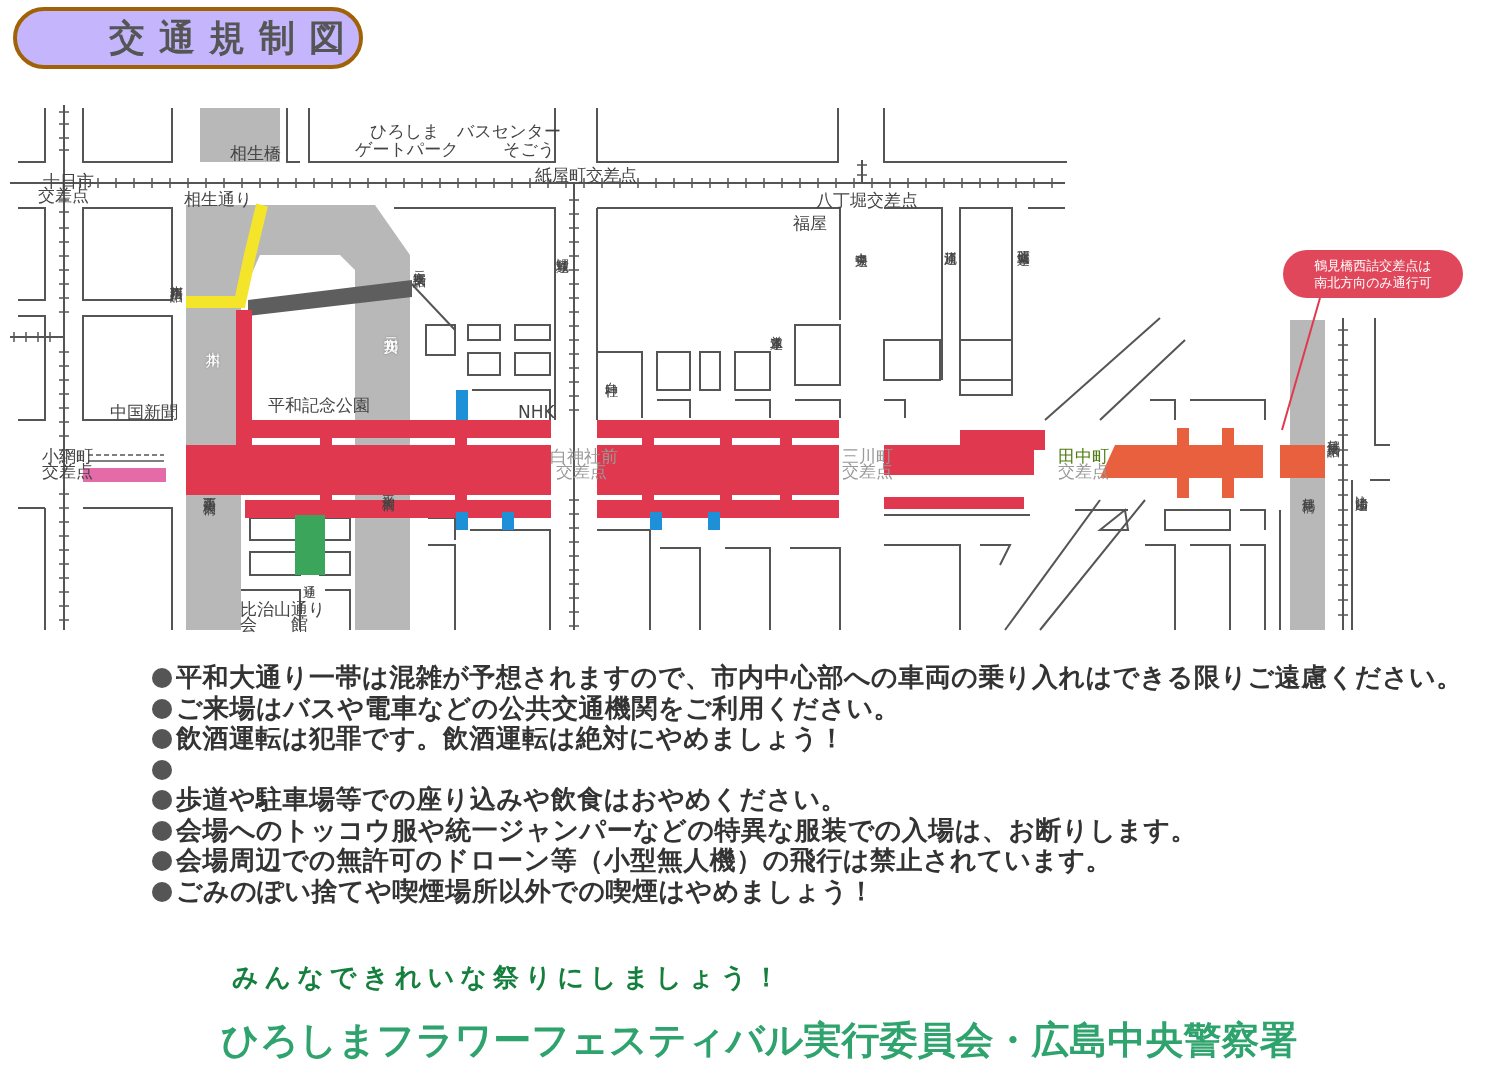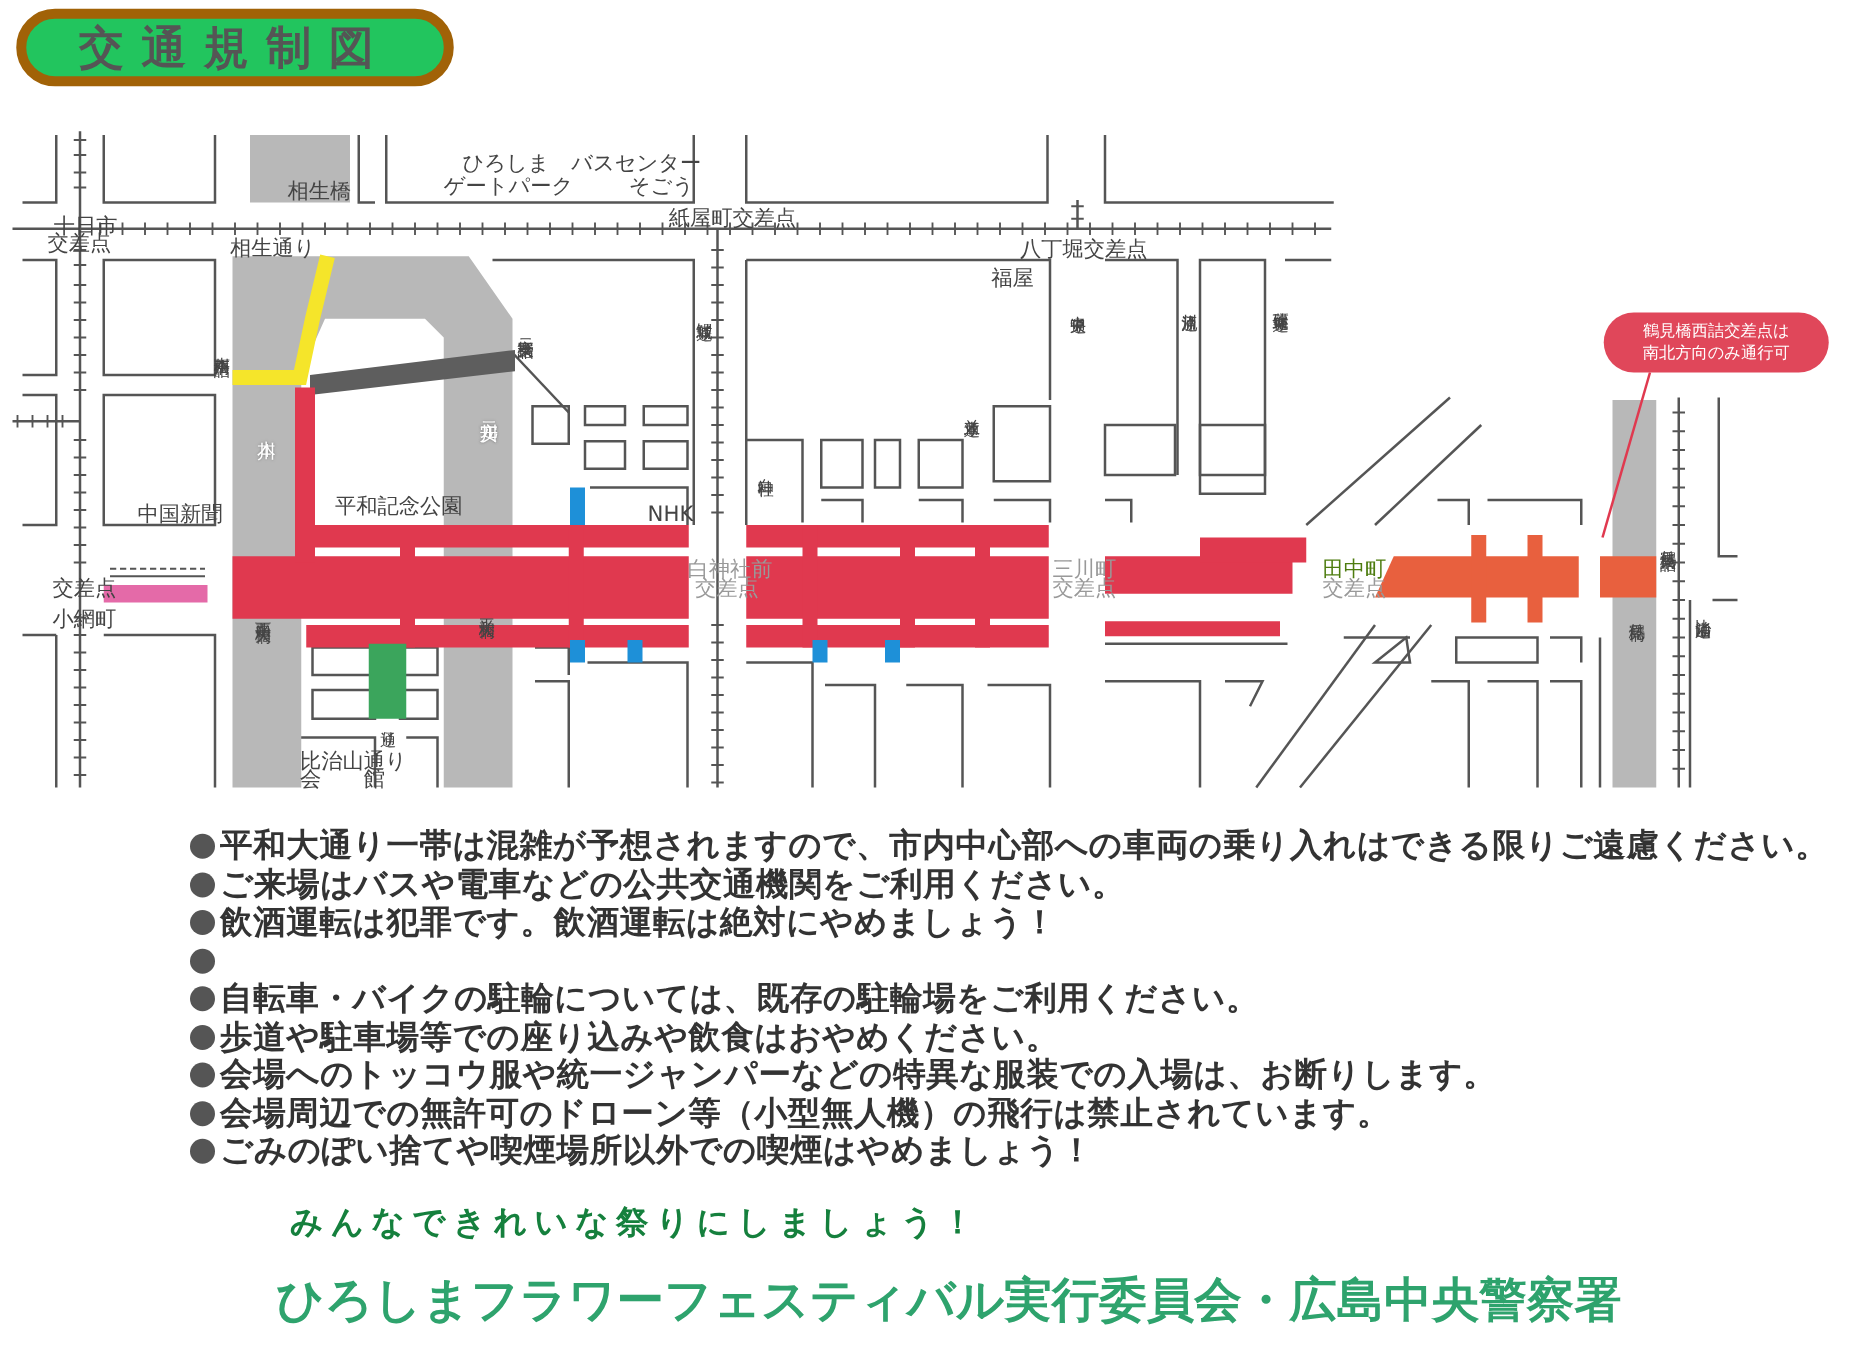--- a/index.html
+++ b/index.html
@@ -1,21 +1,21 @@
 <!DOCTYPE html>
 <html><head>
 <meta charset="utf-8">
 <style>
   html, body { margin:0; padding:0; background:#ffffff; }
   body { width:1495px; height:1087px; position:relative; overflow:hidden;
          font-family:"DejaVu Sans", sans-serif; color:#333; }
 
   .title-pill { position:absolute; left:13px; top:7px; width:350px; height:62px;
-    background:#22c55e; border:8px solid #a16207; border-radius:32px;
-    box-sizing:border-box; display:flex; align-items:center; justify-content:center; }
+    background:#c4b5fd; border:4px solid #a16207; border-radius:32px;
+    box-sizing:border-box; display:flex; align-items:center; justify-content:flex-end; }
   .title-pill span { font-size:36px; font-weight:bold; letter-spacing:14px; color:#555; }
 
   .map { position:absolute; left:0; top:100px; width:1495px; height:540px; }
   .lbl { position:absolute; font-size:17px; color:#444; white-space:nowrap; line-height:1.1; }
   .vlbl { position:absolute; font-size:13px; color:#444; writing-mode:vertical-rl; line-height:1; letter-spacing:1px; }
   .white-lbl { color:#fff; text-shadow:0 0 2px #777; }
   .gray-lbl { color:#ddd; }
 
   .callout { position:absolute; left:1283px; top:250px; width:180px; height:48px;
     background:#e0475a; border-radius:24px; color:#fff; font-size:13px;
@@ -214,21 +214,21 @@
   <div class="vlbl" style="left:170px;top:175px;">本川橋西詰</div>
   <div class="vlbl" style="left:413px;top:160px;">元安橋東詰</div>
   <div class="vlbl white-lbl" style="left:205px;top:240px;font-size:15px;">本川</div>
   <div class="vlbl white-lbl" style="left:383px;top:225px;font-size:15px;">元安川</div>
   <div class="vlbl" style="left:605px;top:272px;">白神社</div>
 
   <div class="lbl" style="left:110px;top:303px;">中国新聞</div>
   <div class="lbl" style="left:268px;top:296px;">平和記念公園</div>
   <div class="lbl" style="left:518px;top:303px;">NHK</div>
 
-  <div class="lbl" style="left:42px;top:347px;margin-top:40px;">小網町</div>
+  <div class="lbl" style="left:42px;top:347px;">小網町</div>
   <div class="lbl" style="left:42px;top:362px;">交差点</div>
   <div class="lbl gray-lbl" style="left:550px;top:347px;color:#999;">白神社前</div>
   <div class="lbl gray-lbl" style="left:556px;top:362px;color:#999;">交差点</div>
   <div class="lbl" style="left:842px;top:347px;color:#999;">三川町</div>
   <div class="lbl" style="left:842px;top:362px;color:#999;">交差点</div>
   <div class="lbl" style="left:1058px;top:347px;color:#4d7c0f;">田中町</div>
   <div class="lbl" style="left:1058px;top:362px;color:#999;">交差点</div>
 
   <div class="vlbl" style="left:203px;top:388px;">西平和大橋</div>
   <div class="vlbl" style="left:382px;top:385px;">平和大橋</div>
@@ -243,21 +243,20 @@
     <div>鶴見橋西詰交差点は</div>
     <div>南北方向のみ通行可</div>
   </div>
 </div>
 
 <div class="notices">
   <div class="notice"><span class="bullet"></span><span>平和大通り一帯は混雑が予想されますので、市内中心部への車両の乗り入れはできる限りご遠慮ください。</span></div>
   <div class="notice"><span class="bullet"></span><span>ご来場はバスや電車などの公共交通機関をご利用ください。</span></div>
   <div class="notice"><span class="bullet"></span><span>飲酒運転は犯罪です。飲酒運転は絶対にやめましょう！</span></div>
   <div class="notice"><span class="bullet"></span></div>
-  <div class="notice"><span class="bullet"></span><span>自転車・バイクの駐輪については、既存の駐輪場をご利用ください。</span></div>
   <div class="notice"><span class="bullet"></span><span>歩道や駐車場等での座り込みや飲食はおやめください。</span></div>
   <div class="notice"><span class="bullet"></span><span>会場へのトッコウ服や統一ジャンパーなどの特異な服装での入場は、お断りします。</span></div>
   <div class="notice"><span class="bullet"></span><span>会場周辺での無許可のドローン等（小型無人機）の飛行は禁止されています。</span></div>
   <div class="notice"><span class="bullet"></span><span>ごみのぽい捨てや喫煙場所以外での喫煙はやめましょう！</span></div>
 </div>
 
 <div class="slogan">みんなできれいな祭りにしましょう！</div>
 <div class="footer">ひろしまフラワーフェスティバル実行委員会・広島中央警察署</div>
 
 </body></html>

